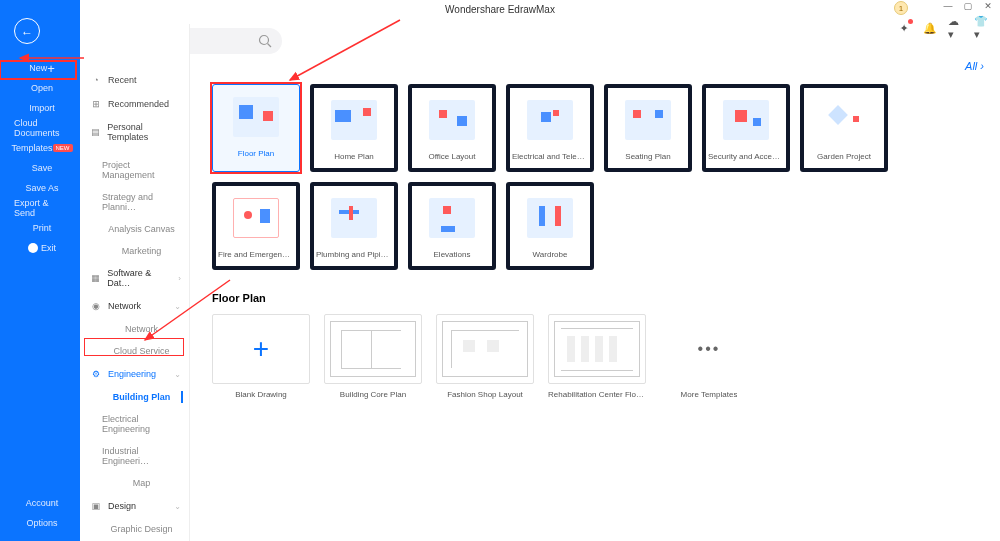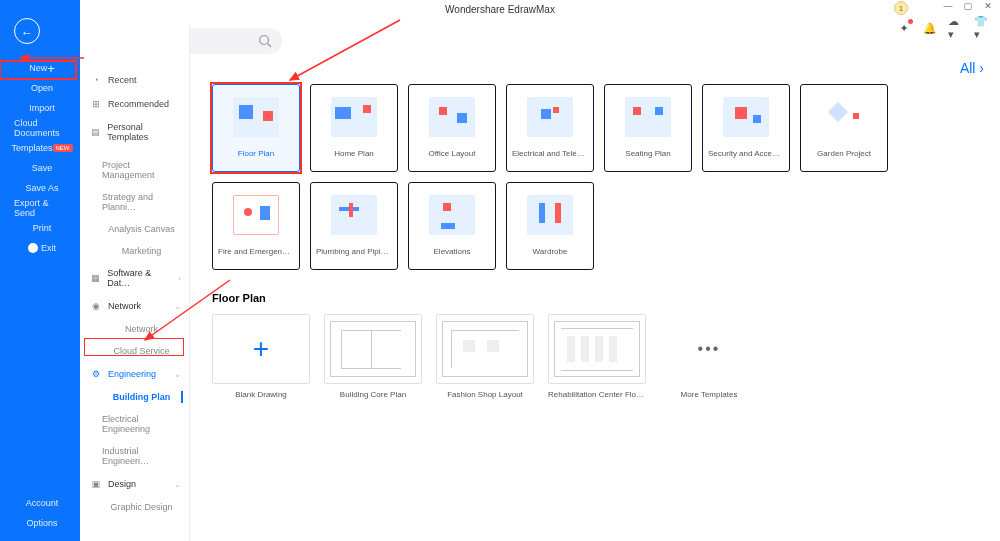--- a/index.html
+++ b/index.html
@@ -35,23 +35,23 @@
 .cat-row.sub { padding-left:22px; color:#888; font-size:9px;justify-content:center; }
 .cat-row.group { color:#333; justify-content:space-between; }
 .cat-row.group .chev { color:#bbb; font-size:8px; }
 .cat-row .ci { width:12px; height:12px; display:flex; align-items:center; justify-content:center; color:#888; font-size:9px; }
 .cat-row.active-building { color:#0b74ff; font-weight:600; background:#fff; }
 .cat-row.eng { color:#0b74ff; }
 .hl-red-cat { position:absolute; left:84px; top:338px; width:100px; height:18px; border:1.5px solid #ff3030; }
 
 
 .main { position:absolute; left:190px; right:0; top:56px; bottom:0; padding:10px 18px 10px 22px; overflow:auto; }
-.all-link { position:absolute; right:16px; top:4px; color:#0b74ff; font-size:14px; cursor:pointer; }
+.all-link { position:absolute; right:16px; top:4px; color:#0b74ff; font-size:11px; cursor:pointer;font-style:italic; }
 .tiles { display:flex; flex-wrap:wrap; gap:10px; }
-.tile { width:88px; height:88px; border:1px solid #0f172a; border-radius:3px; display:flex; flex-direction:column; align-items:center; justify-content:flex-start; padding-top:12px; cursor:pointer; background:#fff; position:relative; }
+.tile { width:88px; height:88px; border:4px solid #0f172a; border-radius:3px; display:flex; flex-direction:column; align-items:center; justify-content:flex-start; padding-top:12px; cursor:pointer; background:#fff; position:relative; }
 .tile.sel { border:1.5px solid #0b74ff; background:#f2f8ff; }
 .tile .thumb { width:46px; height:40px; background:#e6f1ff; border-radius:2px; display:flex; align-items:center; justify-content:center; position:relative; }
 .tile .thumb .r { position:absolute; background:#ff5a5a; }
 .tile .thumb .b { position:absolute; background:#4a90ff; }
 .tile .lbl { font-size:8px; color:#555; margin-top:12px; text-align:center; padding:0 4px; white-space:nowrap; overflow:hidden; text-overflow:ellipsis; max-width:84px; }
 .tile.sel .lbl { color:#0b74ff; }
 .hl-red-tile { position:absolute; left:-3px; top:-3px; right:-3px; bottom:-3px; border:2px solid #ff3030; }
 
 .section-title { font-size:11px; font-weight:700; margin:22px 0 10px 0; }
 .templates { display:flex; gap:14px; }
@@ -196,20 +196,23 @@
     </div>
   <div class="cat-row sub active-building">
       <span>Building Plan</span>
       <span style="position:absolute;right:6px;width:2px;height:12px;background:#0b74ff"></span>
     </div>
   <div class="cat-row sub">
       <span>Electrical Engineering</span>
     </div>
   <div class="cat-row sub">
       <span>Industrial Engineeri…</span>
+    </div>
+  <div class="cat-row sub">
+      <span>Map</span>
     </div>
   <div class="cat-row group">
       <span style="display:flex;gap:6px;align-items:center">
         <span class="ci">▣</span>
         <span>Design</span>
       </span>
       <span class="chev">⌄</span>
     </div>
   <div class="cat-row sub">
       <span>Graphic Design</span>

